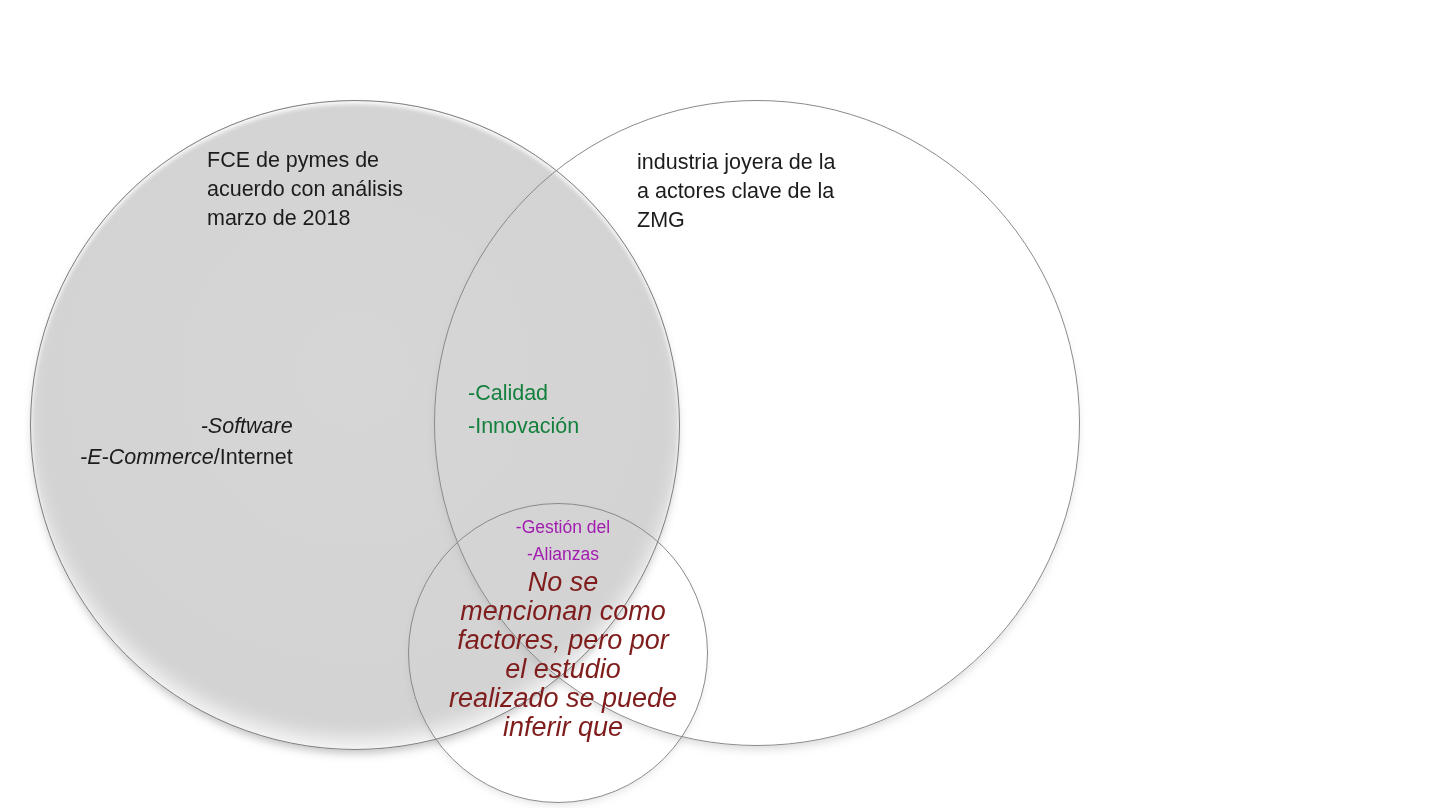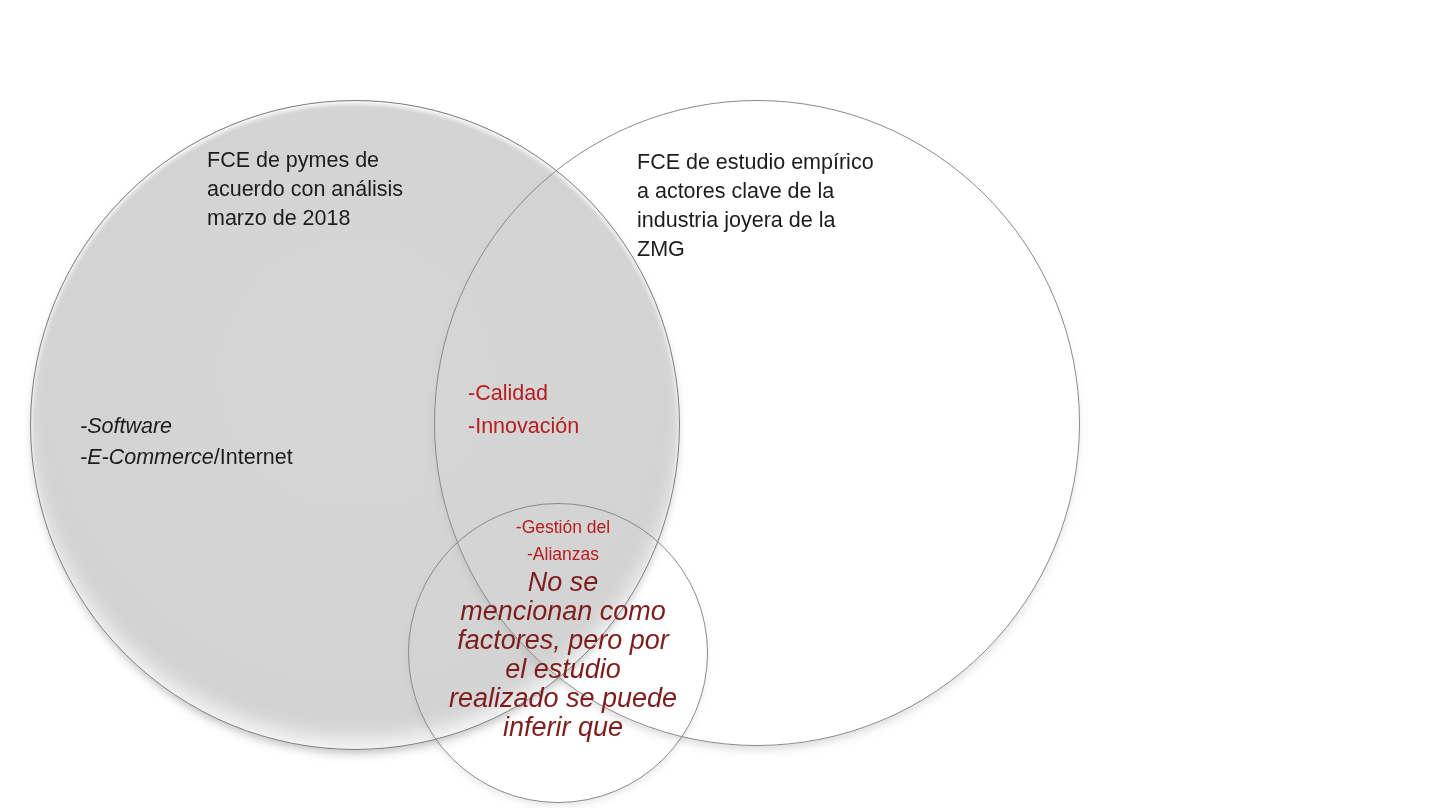--- a/index.html
+++ b/index.html
@@ -68,43 +68,43 @@
   .right-title {
     left: 637px;
     top: 148px;
     line-height: 29px;
   }
   .left-items {
     left: 80px;
     top: 411px;
     line-height: 31px;
   }
-  .left-items .it { font-style: italic; }
+  .left-items .it { font-style: italic; text-align: right; }
   .intersection-items {
     left: 468px;
     top: 377px;
     line-height: 33px;
-    color: #b91c1c;
+    color: #15803d;
   }
   .right-items {
     left: 784px;
     top: 396px;
     line-height: 32.5px;
   }
   .bottom-text {
     left: 413px;
     top: 514px;
     width: 300px;
     text-align: center;
     z-index: 5;
   }
   .bottom-text .plain-line {
     font-size: 17.5px;
     line-height: 27px;
-    color: #b91c1c;
+    color: #a21caf;
     white-space: nowrap;
   }
   .bottom-text .italic-line {
     font-size: 27px;
     line-height: 29px;
     font-style: italic;
     color: #7f1d1d;
     white-space: nowrap;
   }
 </style>
@@ -117,23 +117,22 @@
   <div class="circle circle-right"></div>
   <div class="circle circle-bottom"></div>
 
   <div class="txt left-title">
     <div>FCE de pymes de</div>
     <div>acuerdo con análisis</div>
     <div>marzo de 2018</div>
   </div>
 
   <div class="txt right-title">
-    <div>FCE de estudio empírico</div>
+    <div>industria joyera de la</div>
     <div>a actores clave de la</div>
-    <div>industria joyera de la</div>
     <div>ZMG</div>
   </div>
 
   <div class="txt left-items">
     <div class="it">-Software</div>
     <div><span class="it">-E-Commerce</span><span>/Internet</span></div>
   </div>
 
   <div class="txt intersection-items">
     <div>-Calidad</div>

